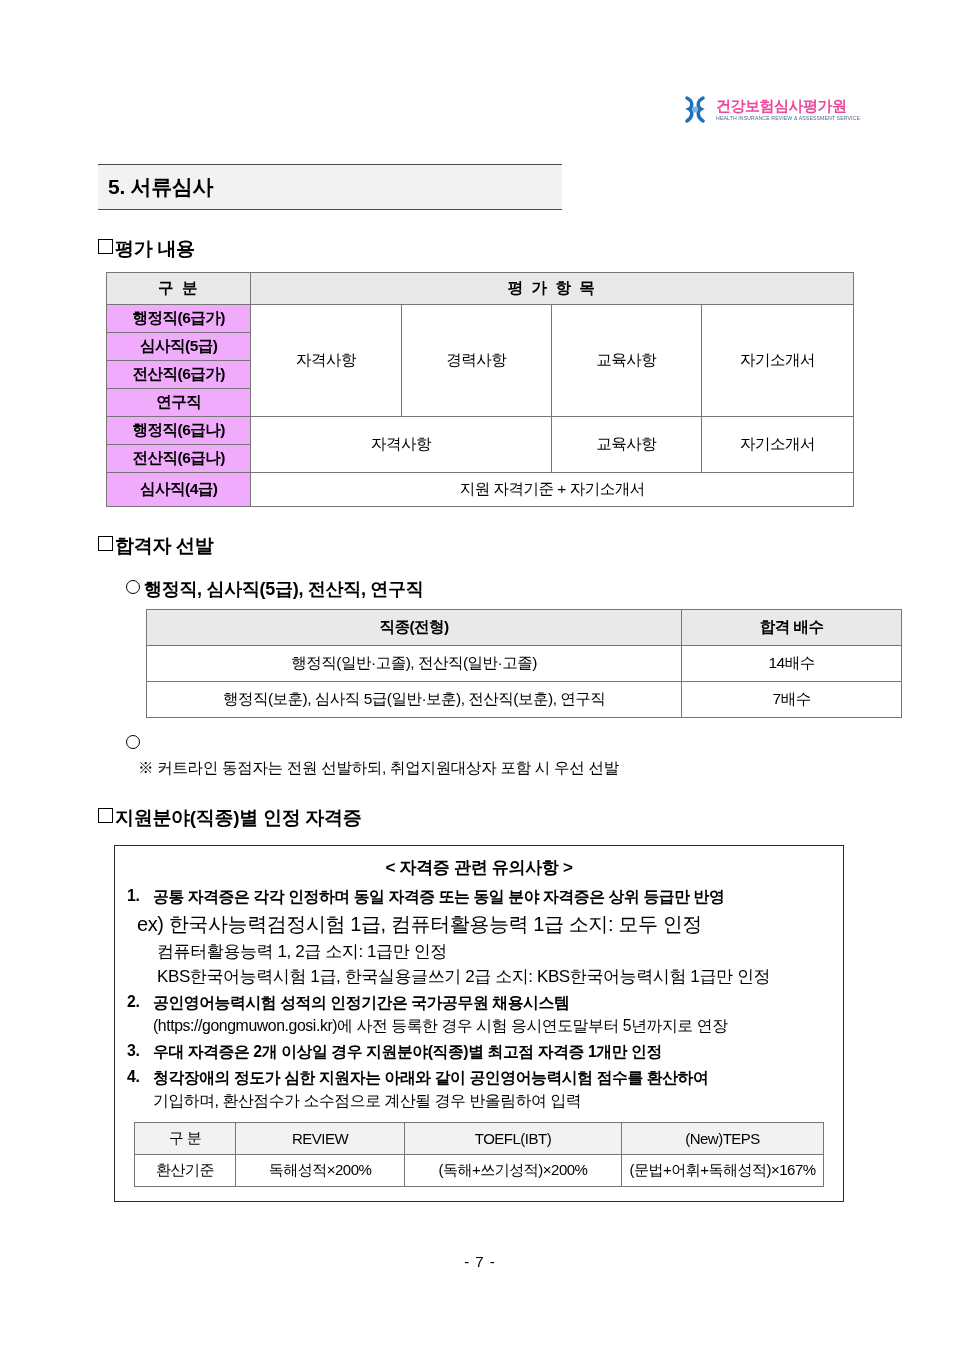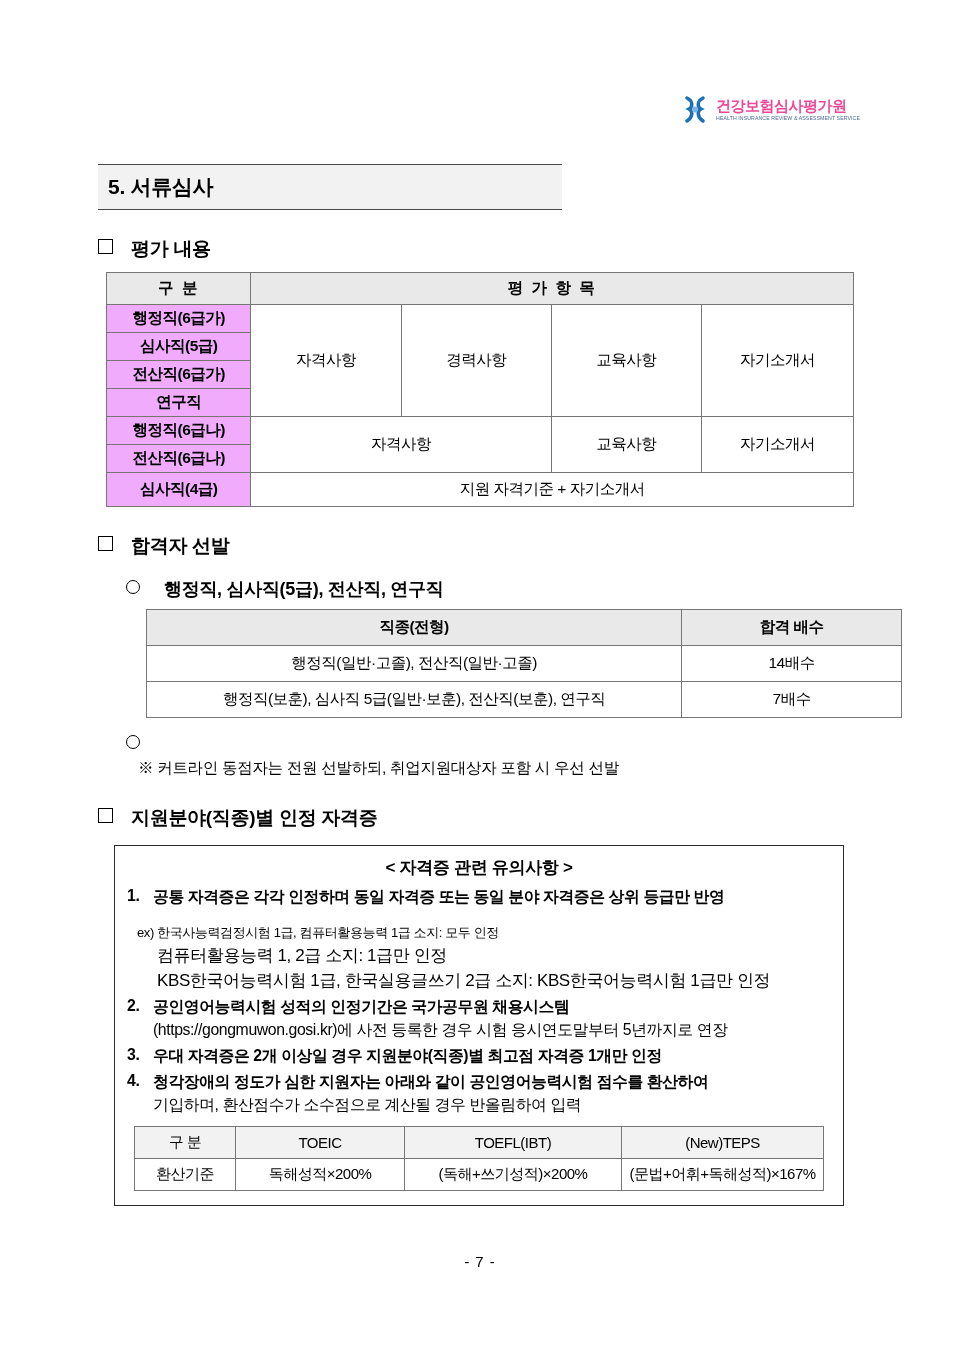--- a/index.html
+++ b/index.html
@@ -80,40 +80,40 @@
 
   
   .h-square {
     font-size: 19px;
     font-weight: bold;
     margin-top: 26px;
     margin-bottom: 10px;
     letter-spacing: -0.3px;
     display: flex;
     align-items: baseline;
-    gap: 18px;
+    gap: 2px;
   }
   .sq {
     display: inline-block;
     width: 13px;
     height: 13px;
     border: 1.6px solid #000;
     position: relative;
     top: -1px;
   }
   .h-circle {
     font-size: 18px;
     font-weight: bold;
     margin-top: 18px;
     margin-bottom: 8px;
     letter-spacing: -0.3px;
     padding-left: 28px;
     display: flex;
     align-items: baseline;
-    gap: 24px;
+    gap: 4px;
   }
   .circ {
     display: inline-block;
     width: 12px;
     height: 12px;
     border: 1.6px solid #000;
     border-radius: 50%;
     position: relative;
     top: -1px;
   }
@@ -198,23 +198,23 @@
     width: 26px;
     flex: 0 0 26px;
   }
   .n-body {
     flex: 1;
   }
   .n-body .strong {
     font-weight: bold;
   }
   .n-sub {
-    font-size: 13px;
+    font-size: 20px;
     padding-left: 10px;
-    margin-top: 16px;
+    margin-top: 3px;
     letter-spacing: -0.4px;
   }
   .n-sub2 {
     font-size: 17px;
     padding-left: 30px;
     margin-top: 2px;
     letter-spacing: -0.4px;
   }
   .n-cont {
     padding-left: 26px;
@@ -387,21 +387,21 @@
             <div class="strong">청각장애의 정도가 심한 지원자는 아래와 같이 공인영어능력시험 점수를 환산하여</div>
           </div>
         </div>
         <div class="n-cont strong">기입하며, 환산점수가 소수점으로 계산될 경우 반올림하여 입력</div>
       </div>
 
       <table class="tbl-conv">
         <tbody>
             <tr>
           <td class="hdr lead">구 분</td>
-          <td class="hdr" style="width:160px;">TOEIC</td>
+          <td class="hdr" style="width:160px;">REVIEW</td>
           <td class="hdr" style="width:208px;">TOEFL(IBT)</td>
           <td class="hdr">(New)TEPS</td>
         </tr>
         <tr>
           <td>환산기준</td>
           <td>독해성적×200%</td>
           <td>(독해+쓰기성적)×200%</td>
           <td>(문법+어휘+독해성적)×167%</td>
         </tr>
       </tbody>

